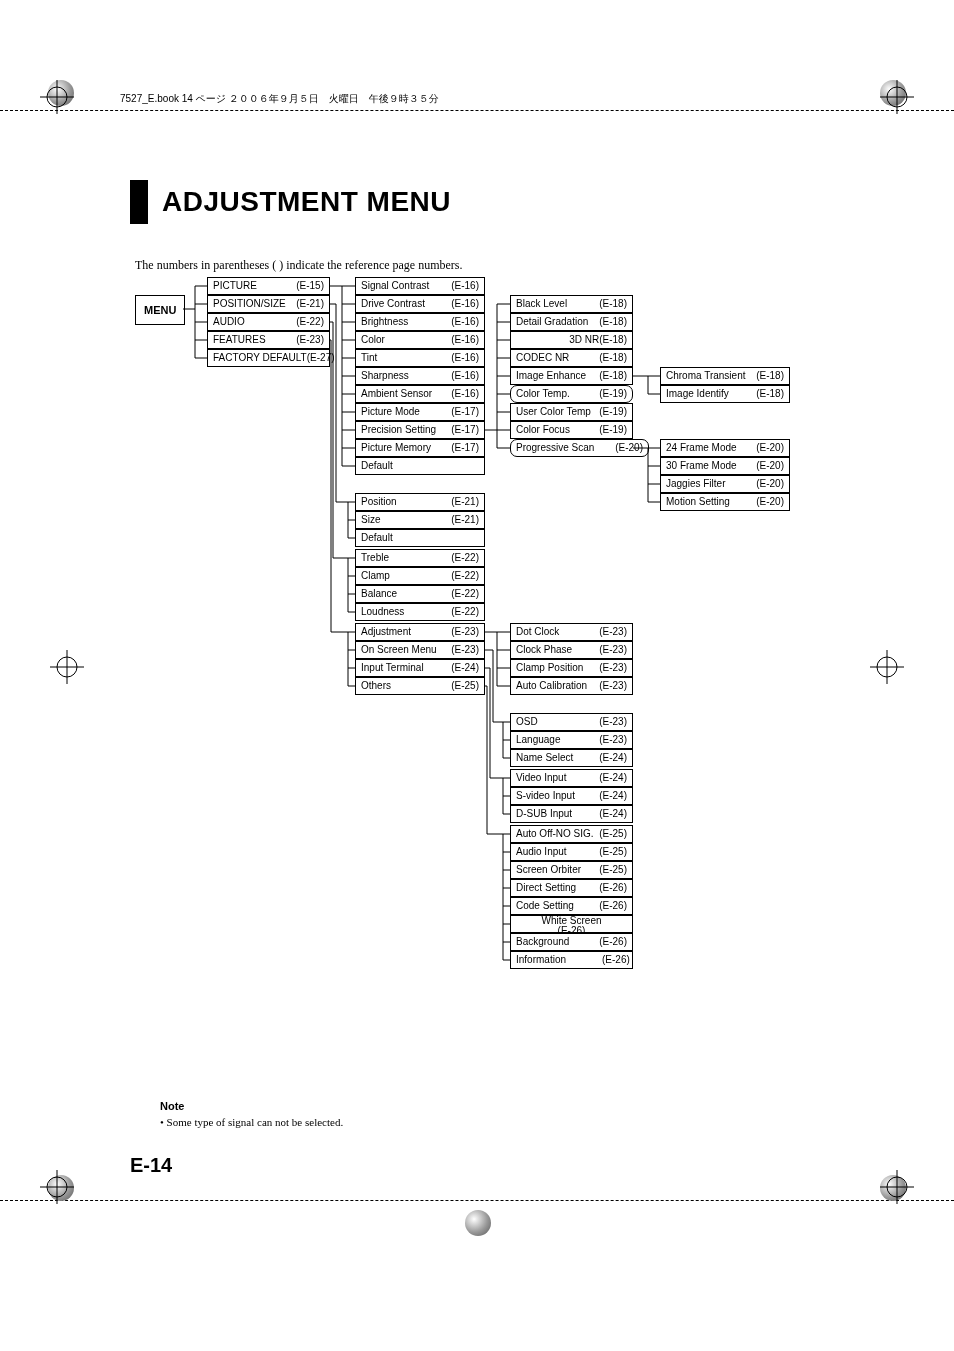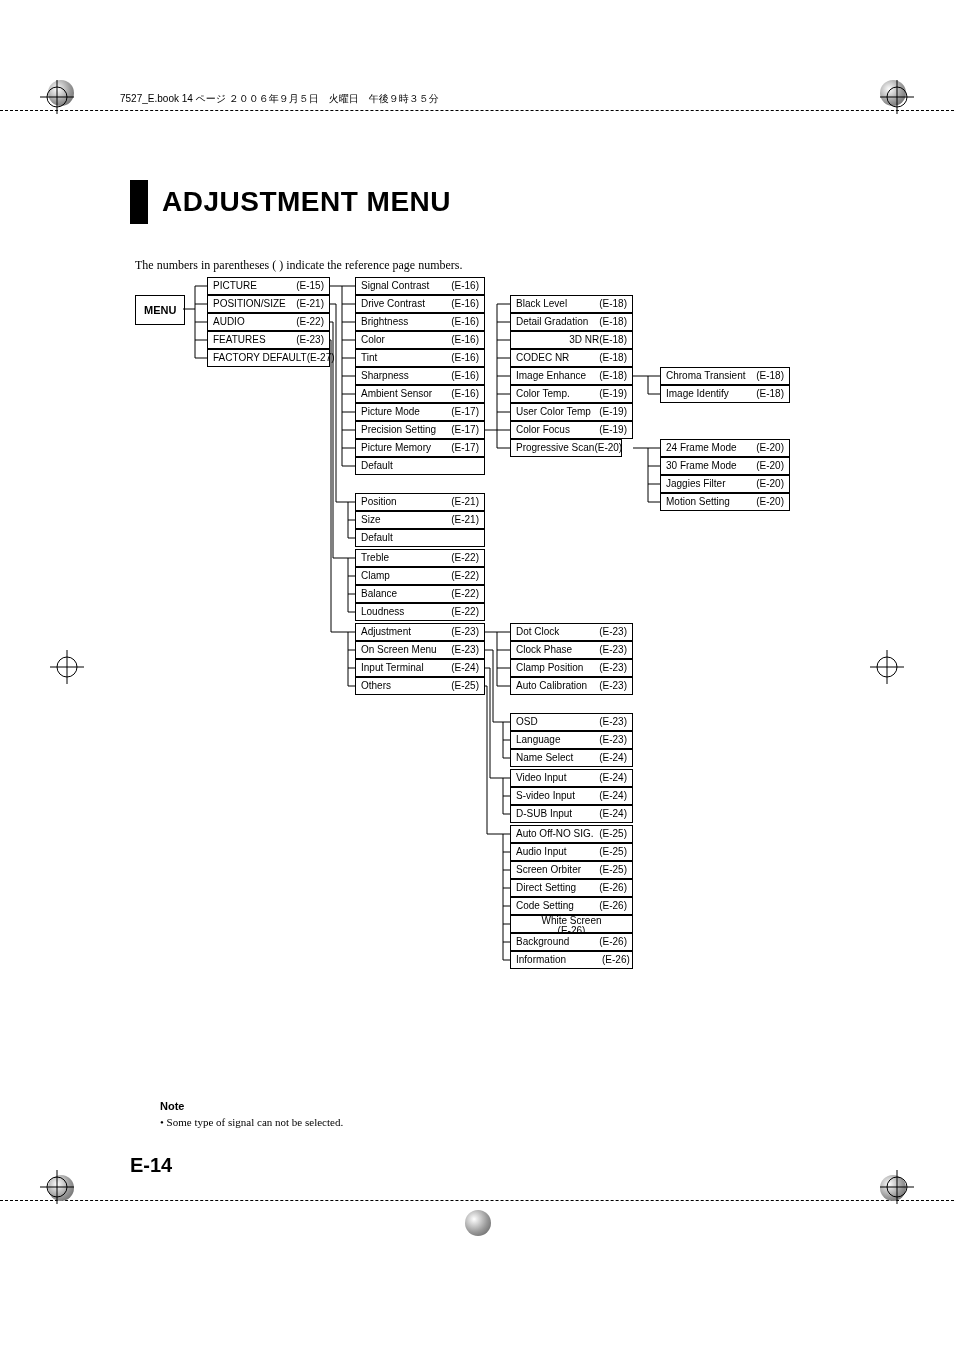--- a/index.html
+++ b/index.html
@@ -335,33 +335,33 @@
         <span class="ref">(E-18)</span>
       </div>
       <div class="box" style="left: 375px; top: 74px; width: 123px;">
         <span class="label">CODEC NR</span>
         <span class="ref">(E-18)</span>
       </div>
       <div class="box" style="left: 375px; top: 92px; width: 123px;">
         <span class="label">Image Enhance</span>
         <span class="ref">(E-18)</span>
       </div>
-      <div class="box" style="left: 375px; top: 110px; width: 123px;">
+      <div class="box" style="left: 375px; top: 110px; width: 123px; border-radius: 7px;">
         <span class="label">Color Temp.</span>
         <span class="ref">(E-19)</span>
       </div>
       <div class="box" style="left: 375px; top: 128px; width: 123px;">
         <span class="label">User Color Temp</span>
         <span class="ref">(E-19)</span>
       </div>
       <div class="box" style="left: 375px; top: 146px; width: 123px;">
         <span class="label">Color Focus</span>
         <span class="ref">(E-19)</span>
       </div>
-      <div class="box" style="left: 375px; top: 164px; width: 112px;">
+      <div class="box" style="left: 375px; top: 164px; width: 139px; border-radius: 7px;">
         <span class="label">Progressive Scan</span>
         <span class="ref">(E-20)</span>
       </div>
     </div>
   <div id="adjustment_sub">
       <div class="box" style="left: 375px; top: 348px; width: 123px;">
         <span class="label">Dot Clock</span>
         <span class="ref">(E-23)</span>
       </div>
       <div class="box" style="left: 375px; top: 366px; width: 123px;">

